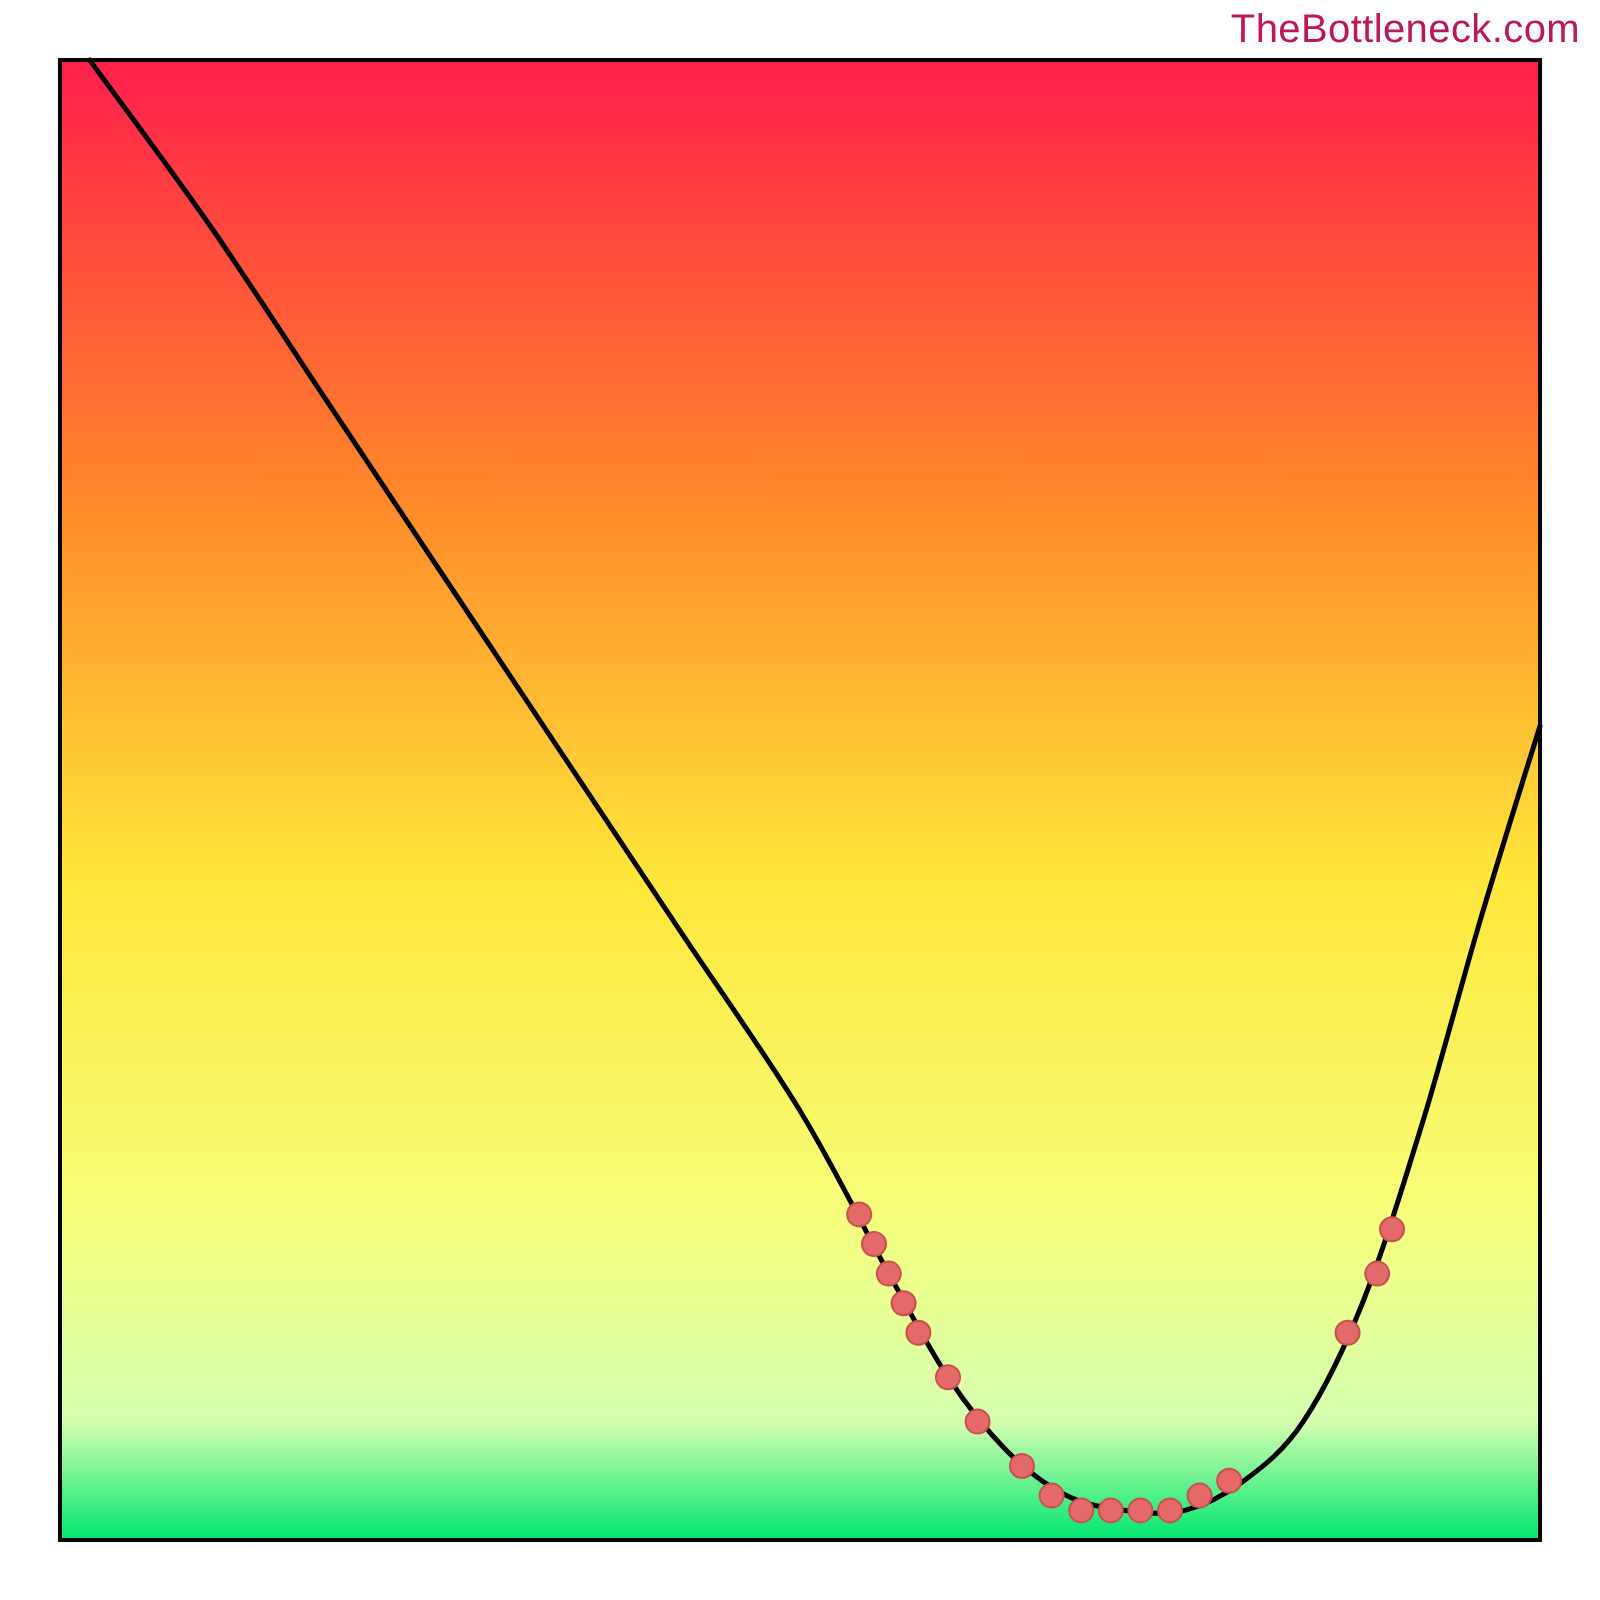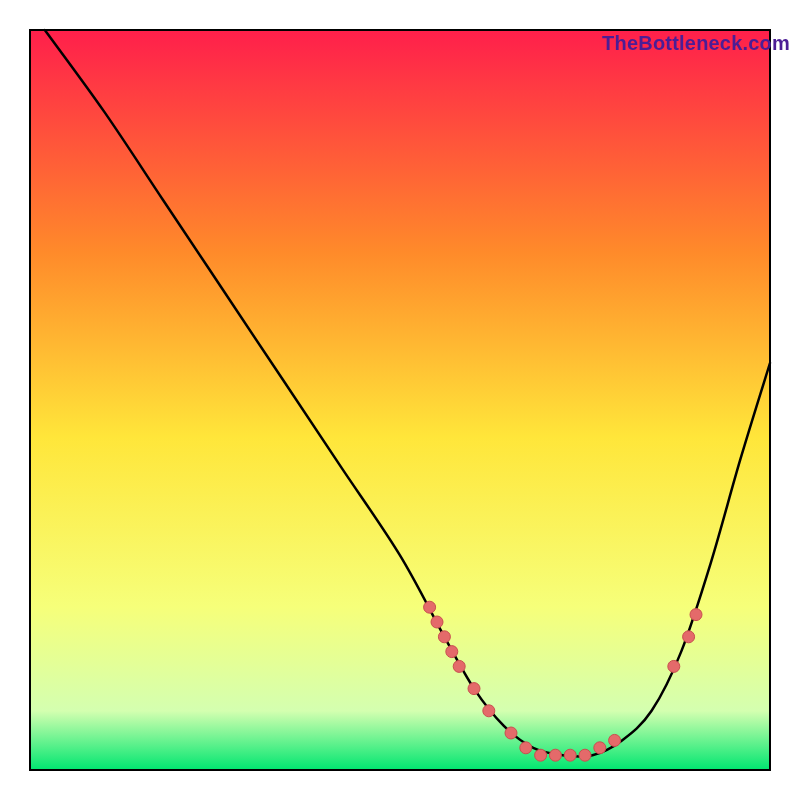--- a/index.html
+++ b/index.html
@@ -14,25 +14,24 @@
   .container {
     position: relative;
     width: 800px;
     height: 800px;
   }
   .watermark {
     position: absolute;
     top: 4px;
     right: 10px;
     font-size: 20px;
-    font-weight: 700;
-    color: #4c1d95;
+    font-weight: 400;
+    color: #be185d;
     letter-spacing: 0.2px;
     z-index: 5;
-    margin-top: 28px;
   }
   svg.chart {
     position: absolute;
     left: 0;
     top: 0;
   }
 </style>
 </head>
 <body>
 <div class="container">

